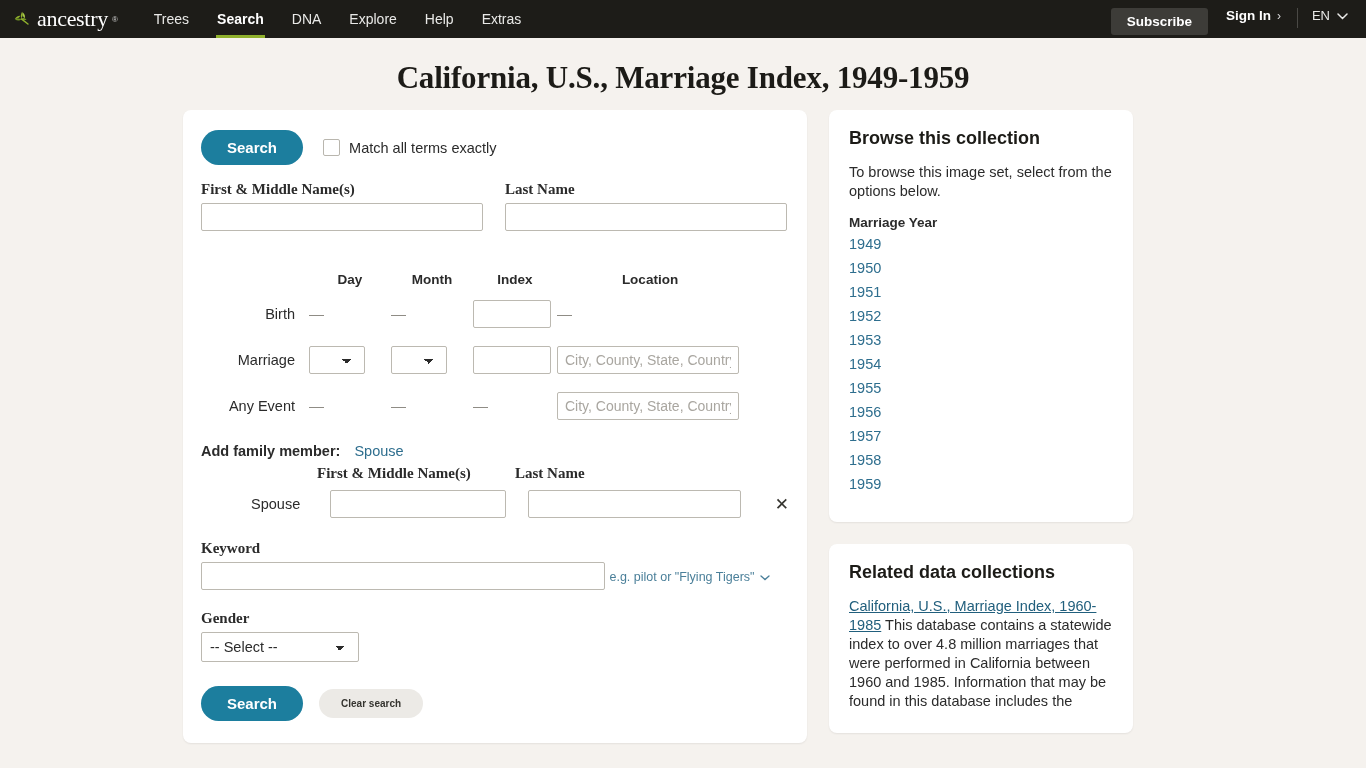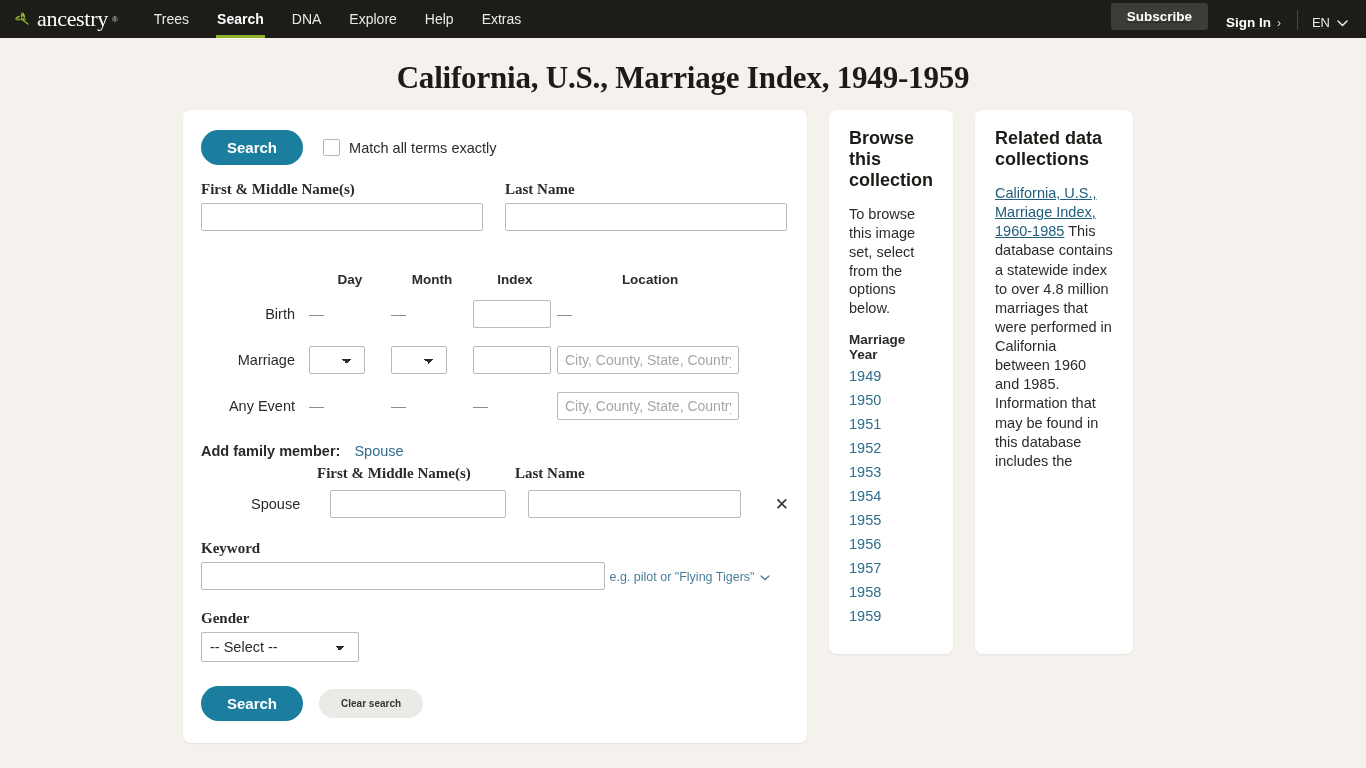--- a/index.html
+++ b/index.html
@@ -55,23 +55,22 @@
   .navlink.active::after {
     content: "";
     position: absolute;
     left: 13px; right: 13px; bottom: 0;
     height: 3px;
     background: #8fb02c;
   }
   .nav-right {
     margin-left: auto;
     display: flex;
-    align-items: flex-end;
+    align-items: flex-start;
     height: 22px;
-    text-decoration: underline;
   }
   .subscribe-btn {
     background: #3d3c38;
     color: #ffffff;
     font-size: 13.5px;
     font-weight: bold;
     border: none;
     border-radius: 3px;
     padding: 6px 16px;
     cursor: pointer;
@@ -299,21 +298,21 @@
     padding: 0 8px;
     cursor: pointer;
     background-image: linear-gradient(45deg, transparent 50%, #2b2b2b 50%), linear-gradient(135deg, #2b2b2b 50%, transparent 50%);
     background-position: calc(100% - 18px) 13px, calc(100% - 13px) 13px;
     background-size: 5px 5px, 5px 5px;
     background-repeat: no-repeat;
   }
   .actions { margin-top: 24px; display: flex; align-items: center; }
 
   
-  .side { width: 304px; display: flex; gap: 22px; }
+  .side { width: 304px; display: flex; flex-direction: column; gap: 22px; }
   .side-card { padding: 18px 20px 22px 20px; }
   .side-title {
     font-size: 18px; font-weight: bold; color: #1c1b17; margin: 0 0 14px 0;
   }
   .side-text { font-size: 14.5px; line-height: 1.3; color: #2b2b2b; margin: 0 0 14px 0; }
   .browse-cat { font-size: 13.5px; font-weight: bold; color: #2b2b2b; margin-bottom: 6px; }
   .year-link {
     display: block;
     font-size: 14.5px;
     color: #2e6e8e;

